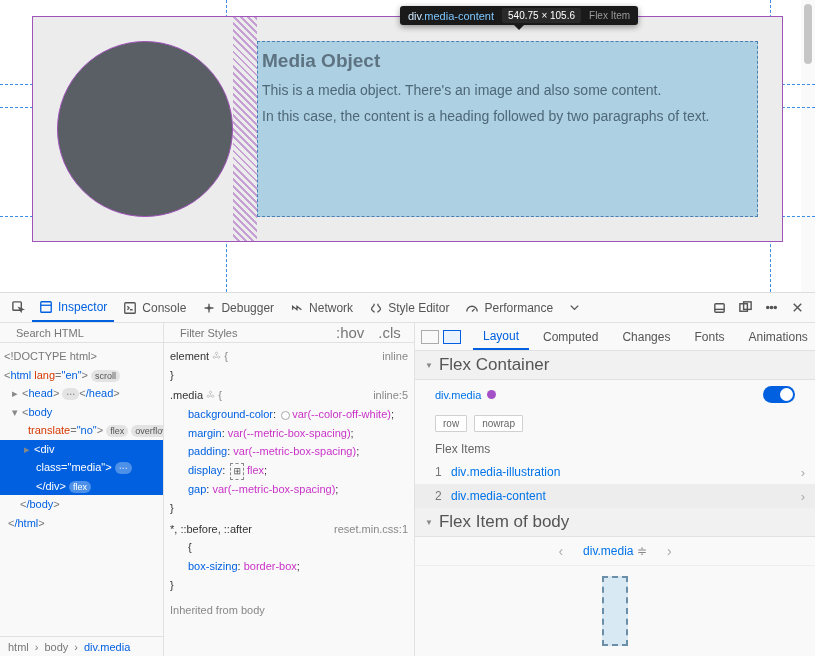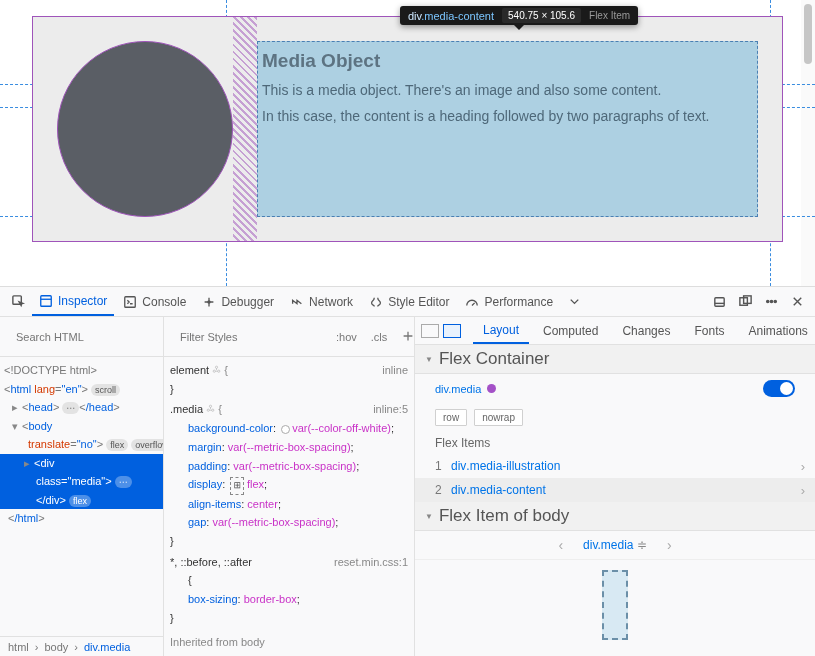--- a/index.html
+++ b/index.html
@@ -30,23 +30,23 @@
 .tt.active{color:#0060df;border-bottom:2px solid #0060df}
 .tt.active svg{stroke:#0060df}
 .spacer{flex:1}
 .ico-btn{width:24px;display:flex;align-items:center;justify-content:center;cursor:pointer;height:100%}
 .ico-btn svg{width:15px;height:15px;stroke:#555;fill:none;stroke-width:1.5}
 .dt-body{flex:1;display:flex;overflow:hidden}
 .col{border-right:1px solid #e1e1e1;display:flex;flex-direction:column;overflow:hidden}
 .col1{width:164px}
 .col2{flex:1;min-width:0}
 .col3{width:400px;border-right:none}
-.col-head{display:flex;align-items:center;height:40px;padding:0 6px;border-bottom:1px solid #e1e1e1;gap:6px;flex-shrink:0}
+.col-head{display:flex;align-items:center;height:20px;padding:0 6px;border-bottom:1px solid #e1e1e1;gap:6px;flex-shrink:0}
 .search-inp{flex:1;border:none;background:transparent;font-size:11px;padding:4px;outline:none;color:#888}
-.hb{cursor:pointer;color:#777;font-size:11px;padding:2px 4px}
+.hb{cursor:pointer;color:#777;font-size:15px;padding:2px 4px}
 .hb svg{width:14px;height:14px;stroke:#777;fill:none;stroke-width:1.5}
 .tree{flex:1;overflow:auto;padding:4px 0;font-family:Menlo,Consolas,monospace;font-size:11px;line-height:1.5}
 .tr-row{padding:1px 4px;white-space:nowrap}
 .tr-row.sel{background:#0060df;color:#fff}
 .tr-row.sel .tag{color:#fff}
 .tr-row.sel .attr-n,.tr-row.sel .attr-v,.tr-row.sel .punct{color:#fff}
 .tag{color:#0060df}
 .attr-n{color:#d43900}
 .attr-v{color:#0060df}
 .punct{color:#777}
@@ -207,20 +207,21 @@
       </div>
       <div class="tree">
         <div class="tr-row"><span class="punct">&lt;!DOCTYPE html&gt;</span></div>
         <div class="tr-row"><span class="punct">&lt;</span><span class="tag">html</span> <span class="attr-n">lang</span><span class="punct">=</span><span class="attr-v">"en"</span><span class="punct">&gt;</span><span class="badge">scroll</span></div>
         <div class="tr-row" style="padding-left:12px"><span class="twisty">▸</span><span class="punct">&lt;</span><span class="tag">head</span><span class="punct">&gt;</span><span class="badge">⋯</span><span class="punct">&lt;</span><span class="tag">/head</span><span class="punct">&gt;</span></div>
         <div class="tr-row" style="padding-left:12px"><span class="twisty">▾</span><span class="punct">&lt;</span><span class="tag">body</span></div>
         <div class="tr-row" style="padding-left:28px"><span class="attr-n">translate</span><span class="punct">=</span><span class="attr-v">"no"</span><span class="punct">&gt;</span><span class="badge">flex</span><span class="badge">overflow</span></div>
         <div class="tr-row sel" style="padding-left:24px"><span class="twisty">▸</span><span class="punct">&lt;</span><span class="tag">div</span></div>
         <div class="tr-row sel" style="padding-left:36px"><span class="attr-n">class</span><span class="punct">=</span><span class="attr-v">"media"</span><span class="punct">&gt;</span><span class="badge">⋯</span></div>
         <div class="tr-row sel" style="padding-left:36px"><span class="punct">&lt;</span><span class="tag">/div</span><span class="punct">&gt;</span><span class="badge">flex</span></div>
+        <div class="tr-row" style="padding-left:20px"><span class="punct">&lt;</span><span class="tag">/body</span><span class="punct">&gt;</span></div>
         <div class="tr-row" style="padding-left:8px"><span class="punct">&lt;</span><span class="tag">/html</span><span class="punct">&gt;</span></div>
       </div>
       <div class="crumbs">
         <span>html</span>›<span>body</span>›<span class="cc">div.media</span>
       </div>
     </div>
 
     <div class="col col2">
       <div class="col-head">
         <svg width="12" height="12" viewBox="0 0 16 16" style="stroke:#888;fill:none;stroke-width:1.5">
@@ -255,21 +256,20 @@
                   <circle cx="12" cy="11" r="2"></circle>
                   <path d="M8 6v3M6 11h4"></path>
                 </svg> {</span>
               <span>inline:5</span>
             </div>
           <div id="media-props">
               <div class="prop"><span class="prop-n">background-color</span>: <span class="swatch"></span><span class="prop-v">var(--color-off-white)</span>;</div>
               <div class="prop"><span class="prop-n">margin</span>: <span class="prop-v">var(--metric-box-spacing)</span>;</div>
               <div class="prop"><span class="prop-n">padding</span>: <span class="prop-v">var(--metric-box-spacing)</span>;</div>
               <div class="prop"><span class="prop-n">display</span>: <span class="flex-chip">⊞</span> <span class="prop-v">flex</span>;</div>
-              <div class="prop"><span class="prop-n">align-items</span>: <span class="prop-v">center</span>;</div>
               <div class="prop"><span class="prop-n">gap</span>: <span class="prop-v">var(--metric-box-spacing)</span>;</div>
             </div>
           <div>}</div>
         </div>
         <div class="rule">
           <div class="rule-head">
               <span class="sel-txt">*, ::before, ::after</span>
               <span>reset.min.css:1</span>
             </div>
           <div style="padding-left:18px">{</div>

